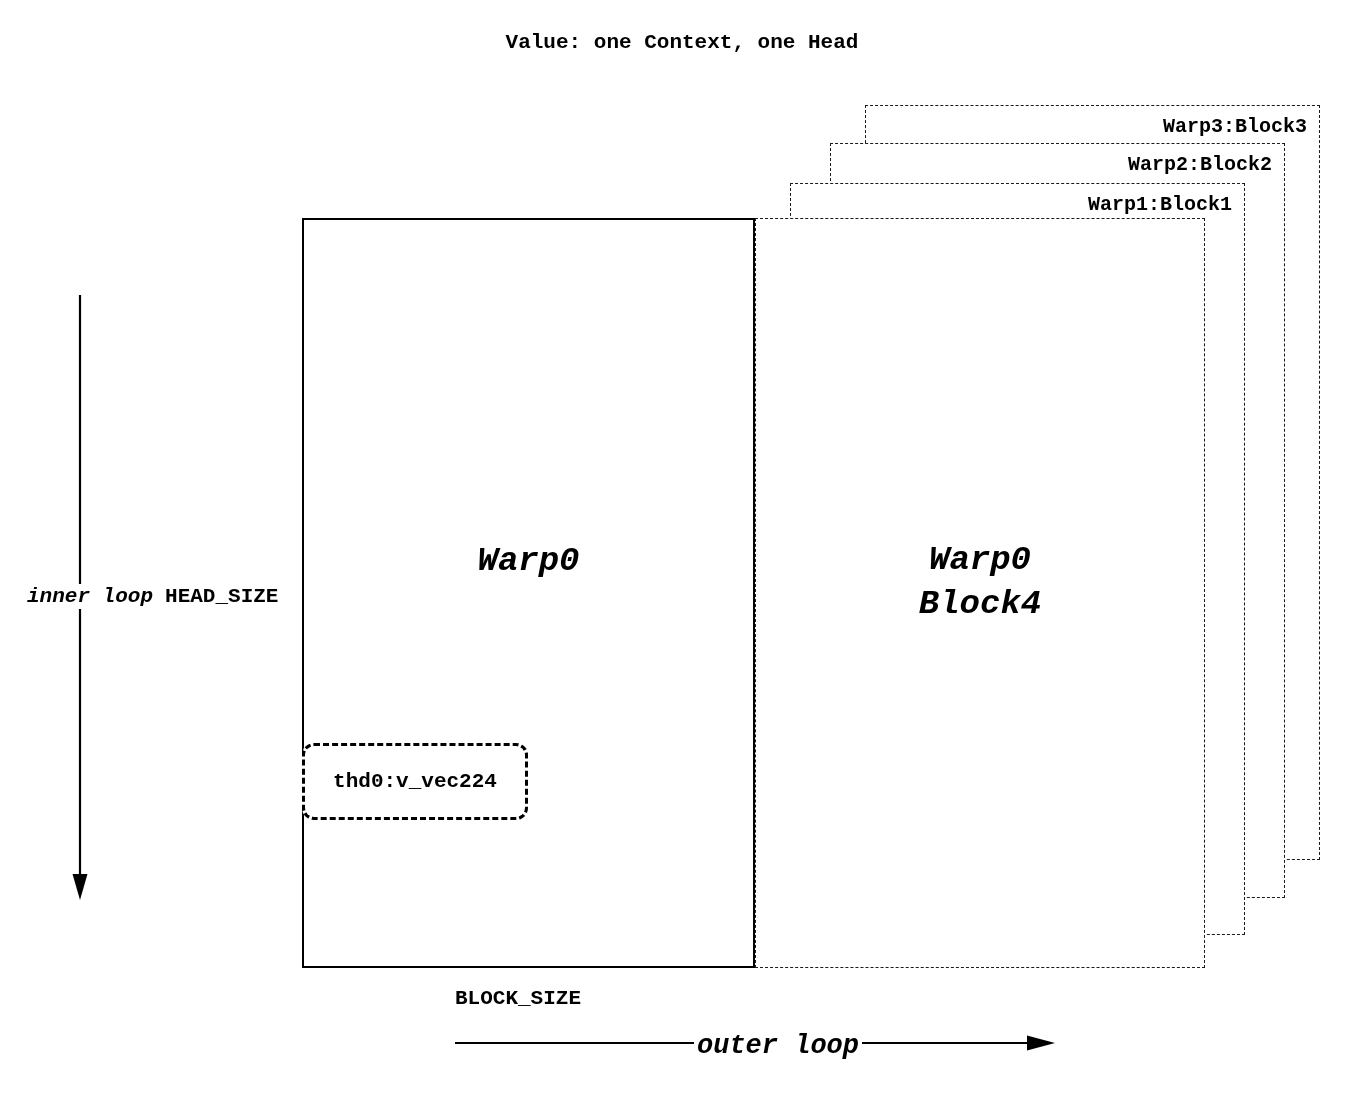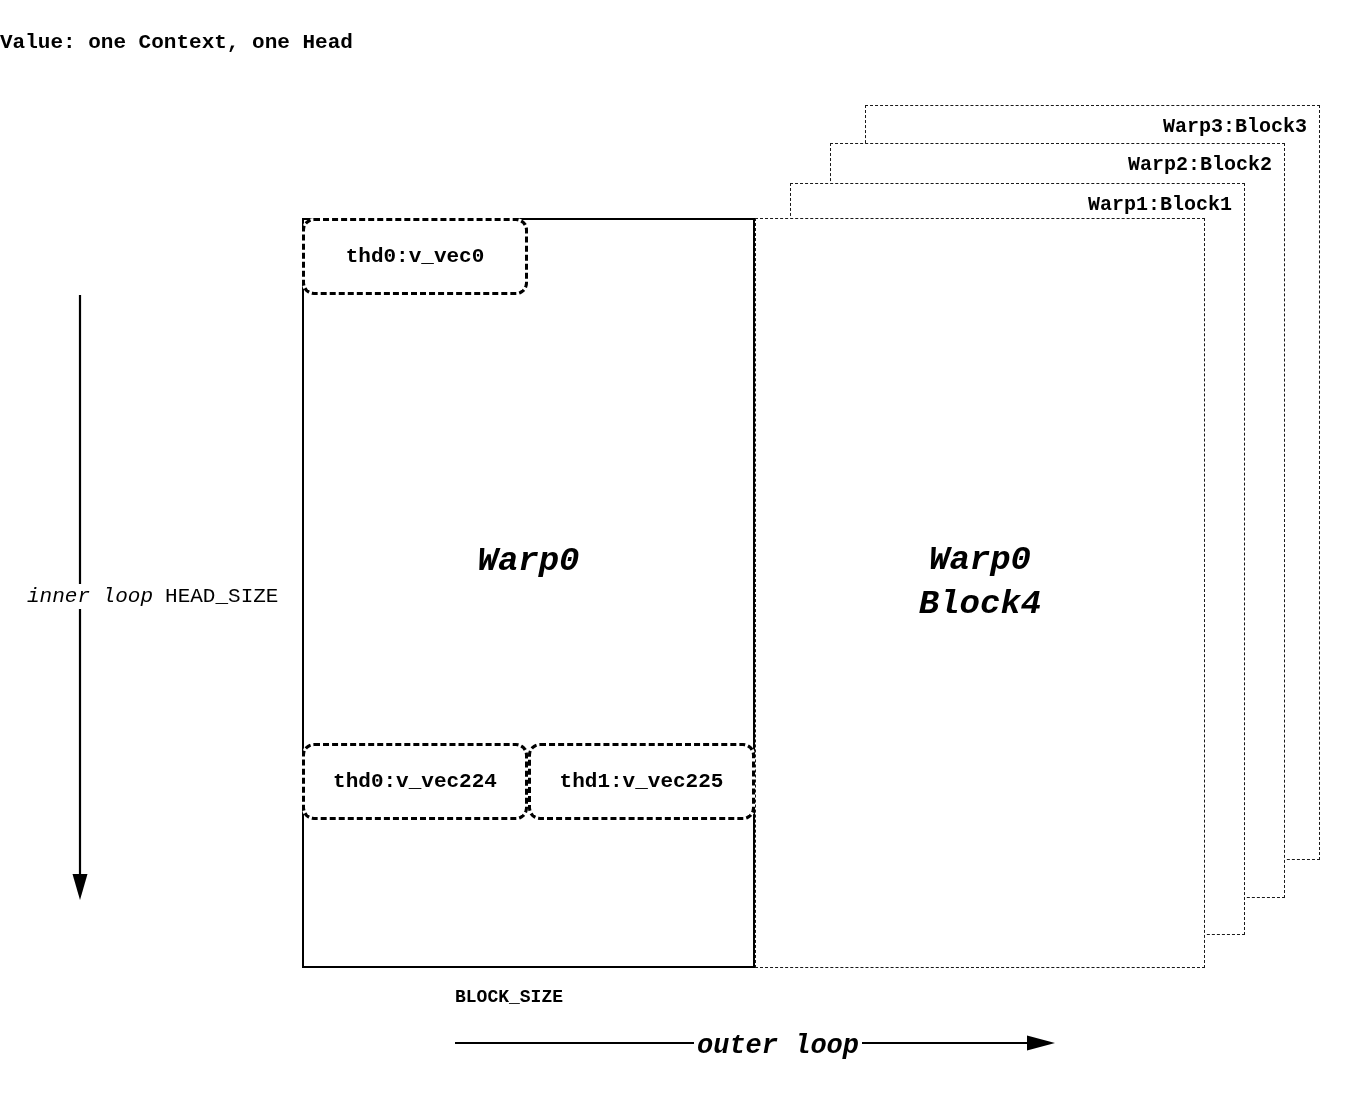--- a/index.html
+++ b/index.html
@@ -9,20 +9,21 @@
     width: 1364px;
     height: 1098px;
     background: #ffffff;
     color: #000;
     font-family: "Liberation Mono", "DejaVu Sans Mono", monospace;
     overflow: hidden;
   }
   .title {
     position: absolute;
     top: 31px; left: 0; width: 100%;
+    text-align: center;
     font-size: 21px;
     font-weight: bold;
   }
   
   .bgblock {
     position: absolute;
     background: #ffffff;
     border: 1.6px dashed #1a1a1a;
   }
   .warp3 { left: 865px; top: 105px; width: 455px; height: 755px; z-index: 1; }
@@ -79,29 +80,29 @@
   .cR { left: 528px; width: 227px; }
   .arrow-svg { position: absolute; z-index: 7; }
   .inner-arrow { left: 62px; top: 292px; }
   .outer-arrow { left: 455px; top: 1029px; }
   .innerlabel {
     position: absolute;
     left: 25px; top: 584px;
     z-index: 8;
     background: #ffffff;
     font-size: 21px;
-    font-weight: normal;
+    font-weight: bold;
     white-space: nowrap;
     padding: 1px 2px;
   }
   .innerlabel .it { font-style: italic; margin-right: 12px; }
   .blocksize {
     position: absolute;
     left: 455px; top: 987px;
-    font-size: 18px;
+    font-size: 21px;
     font-weight: bold;
     z-index: 8;
   }
   .outerlabel {
     position: absolute;
     left: 694px; top: 1031px;
     z-index: 9;
     background: #ffffff;
     font-size: 27px;
     font-weight: bold;
@@ -133,23 +134,21 @@
       <div>Block4</div>
     </div>
   </div>
 
   <div class="block0">
     <div class="biglabel">
       <div>Warp0</div>
     </div>
   </div>
 
-  <div class="vecbox r1 cL">thd0:v_vec0</div>
   <div class="vecbox r3 cL">thd0:v_vec224</div>
-  <div class="vecbox r3 cR">thd1:v_vec225</div>
 
   <svg class="arrow-svg inner-arrow" width="36" height="610" viewBox="0 0 36 610">
     <line x1="18" y1="3" x2="18" y2="584" stroke="#000" stroke-width="2.2"></line>
     <polygon points="18,608 10.5,582 25.5,582" fill="#000"></polygon>
   </svg>
 
   <div class="innerlabel">
     <span class="it">inner loop</span><span>HEAD_SIZE</span>
   </div>
 

